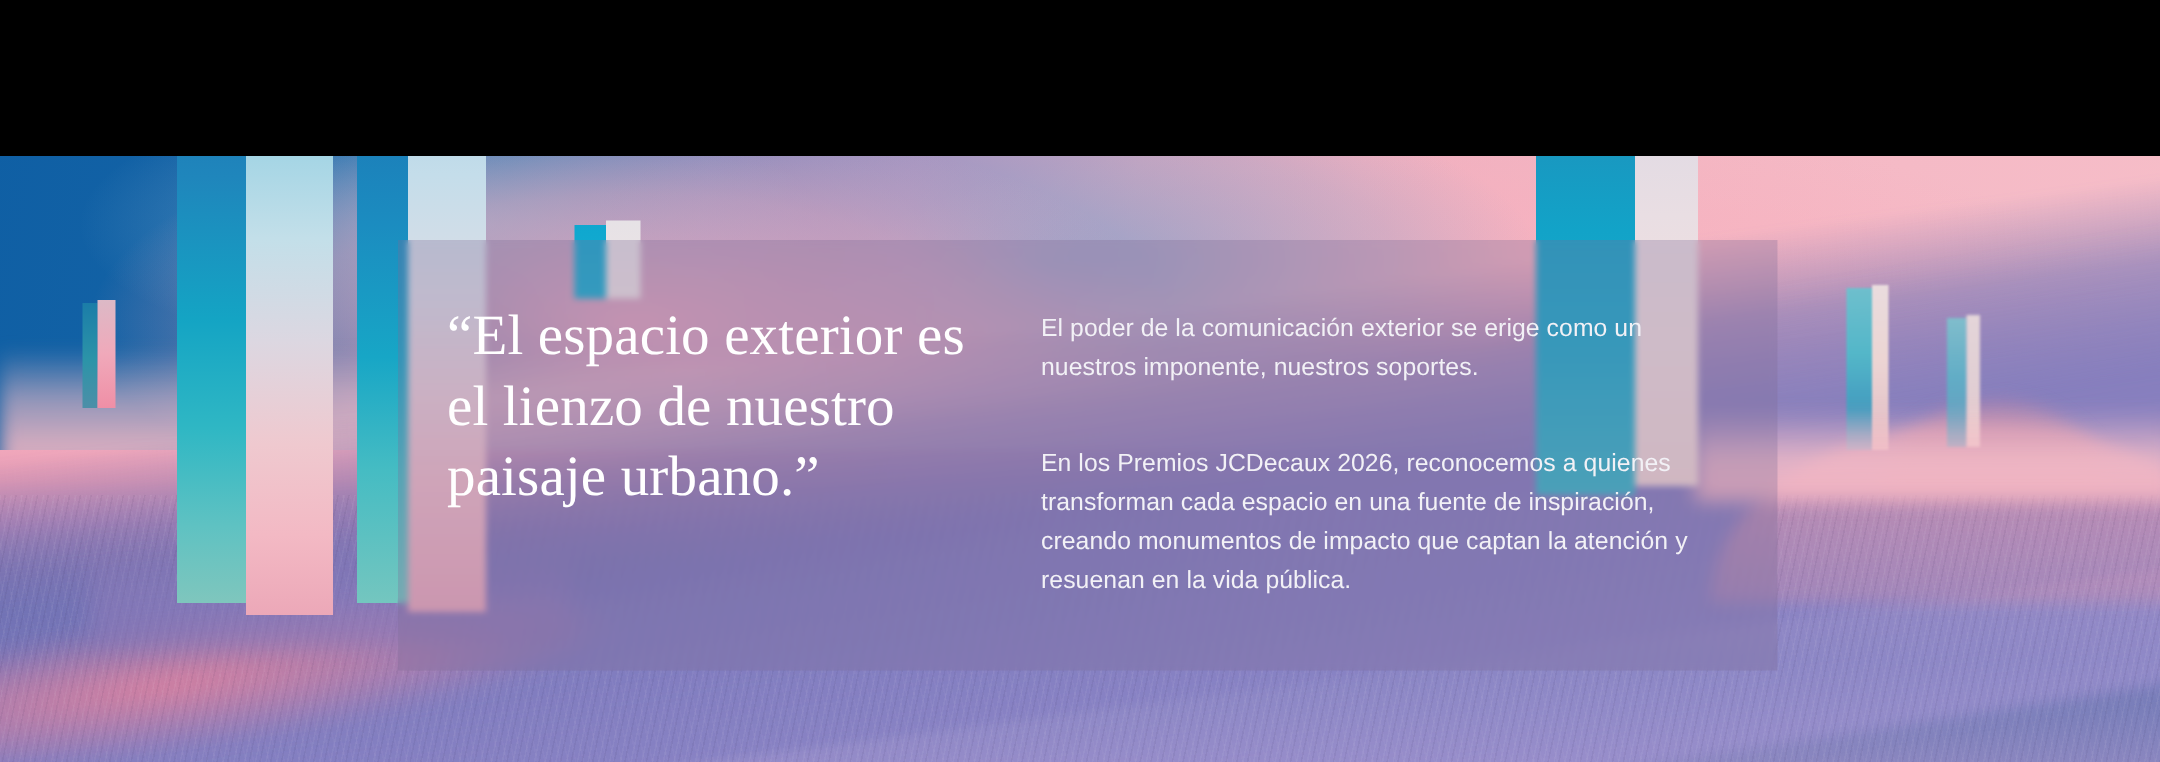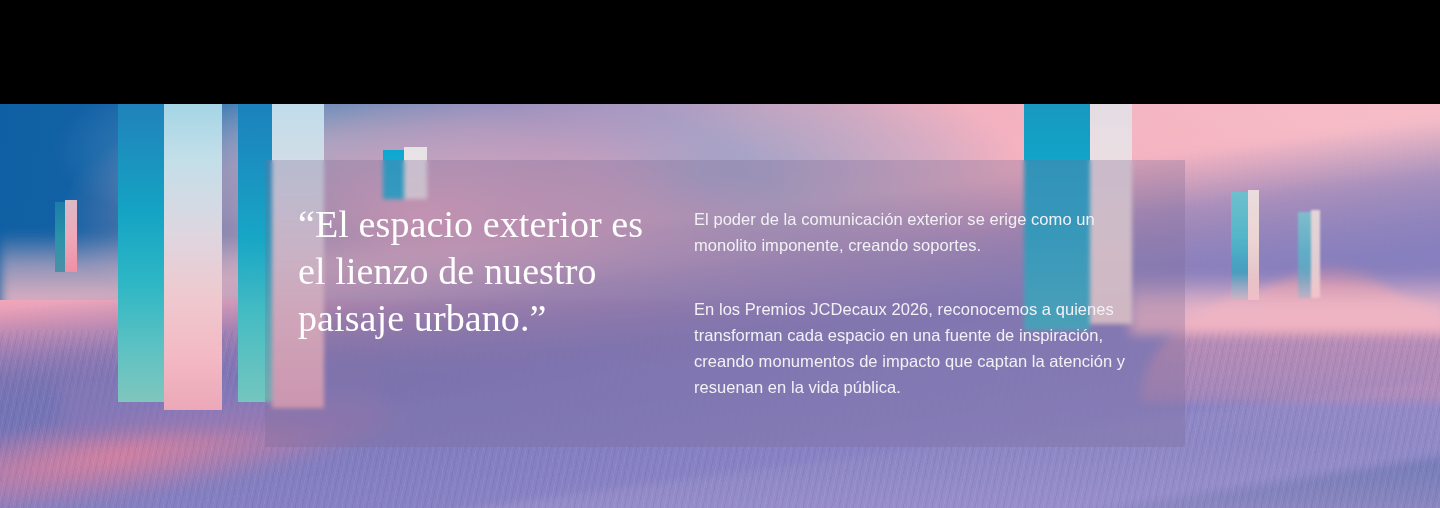--- a/index.html
+++ b/index.html
@@ -394,21 +394,21 @@
       <div class="face-l"></div>
       <div class="face-r"></div>
     </div>
 
   </div>
 
   <div class="panel">
     <div class="panel-inner">
       <div class="quote">“El espacio exterior es el lienzo de nuestro paisaje urbano.”</div>
       <div class="body-col">
-        <p>El poder de la comunicación exterior se erige como un monolito imponente, creando soportes.</p>
+        <p>El poder de la comunicación exterior se erige como un nuestros imponente, nuestros soportes.</p>
         <p>En los Premios JCDecaux 2026, reconocemos a quienes transforman cada espacio en una fuente de inspiración, creando monumentos de impacto que captan la atención y resuenan en la vida pública.</p>
       </div>
     </div>
   </div>
 
   <div class="letterbox"></div>
 
 </div>
 
 </body></html>

